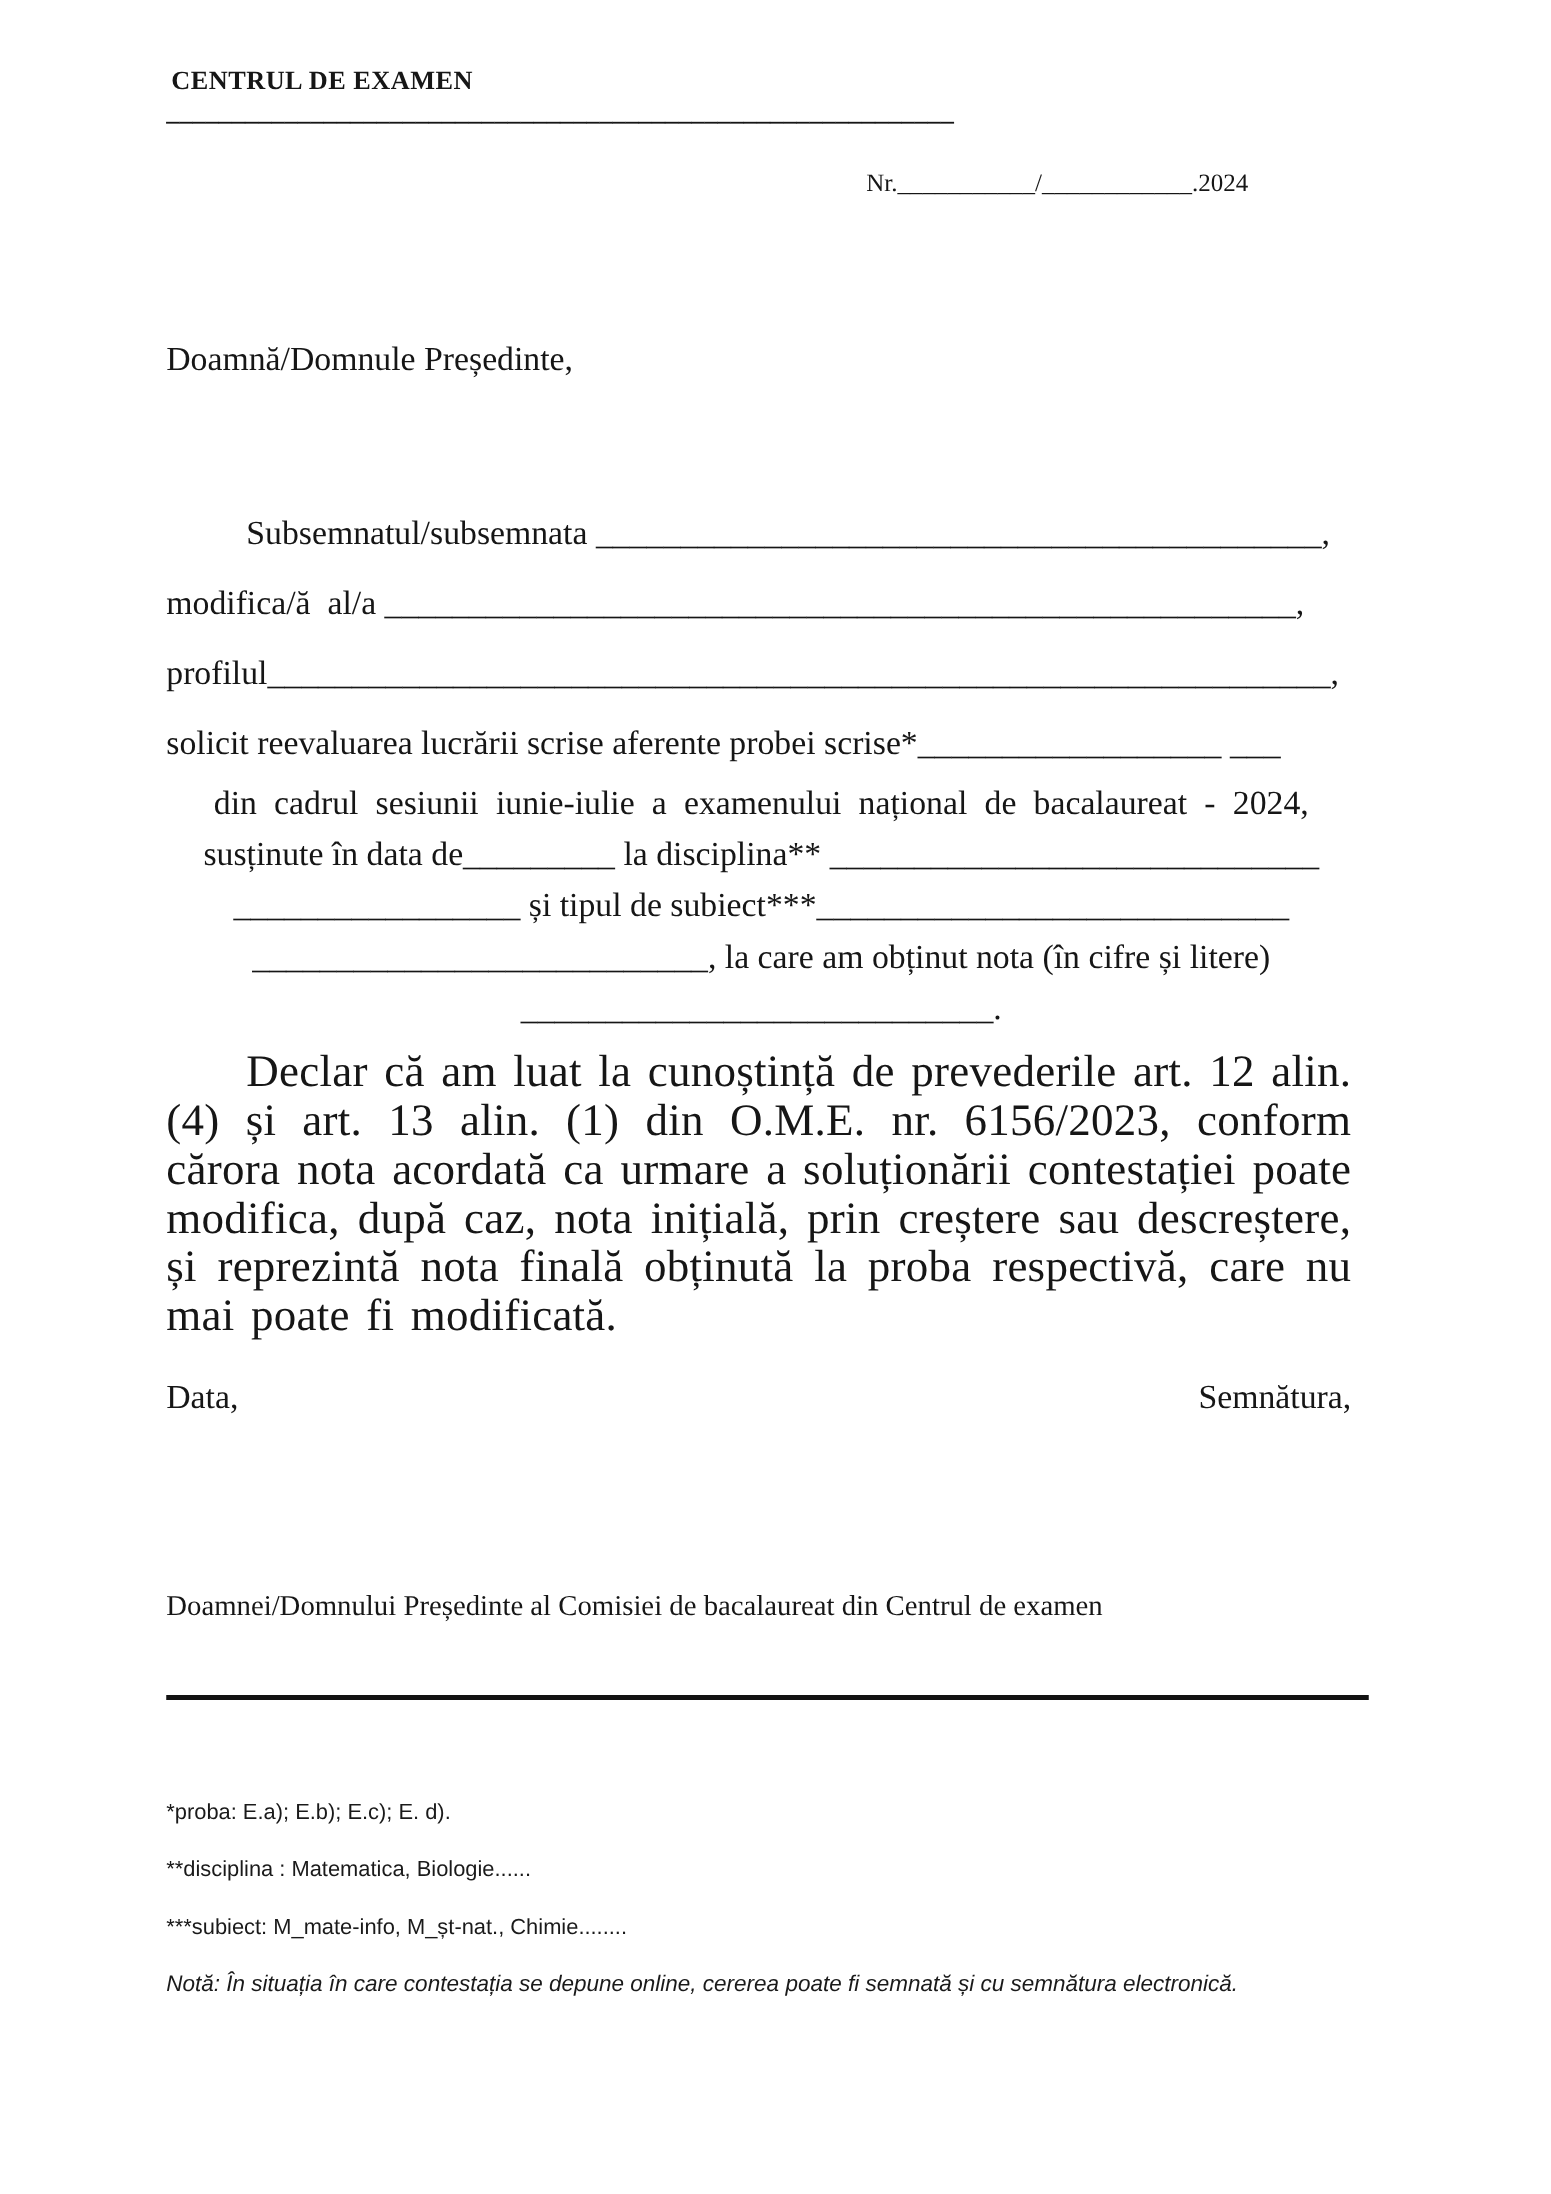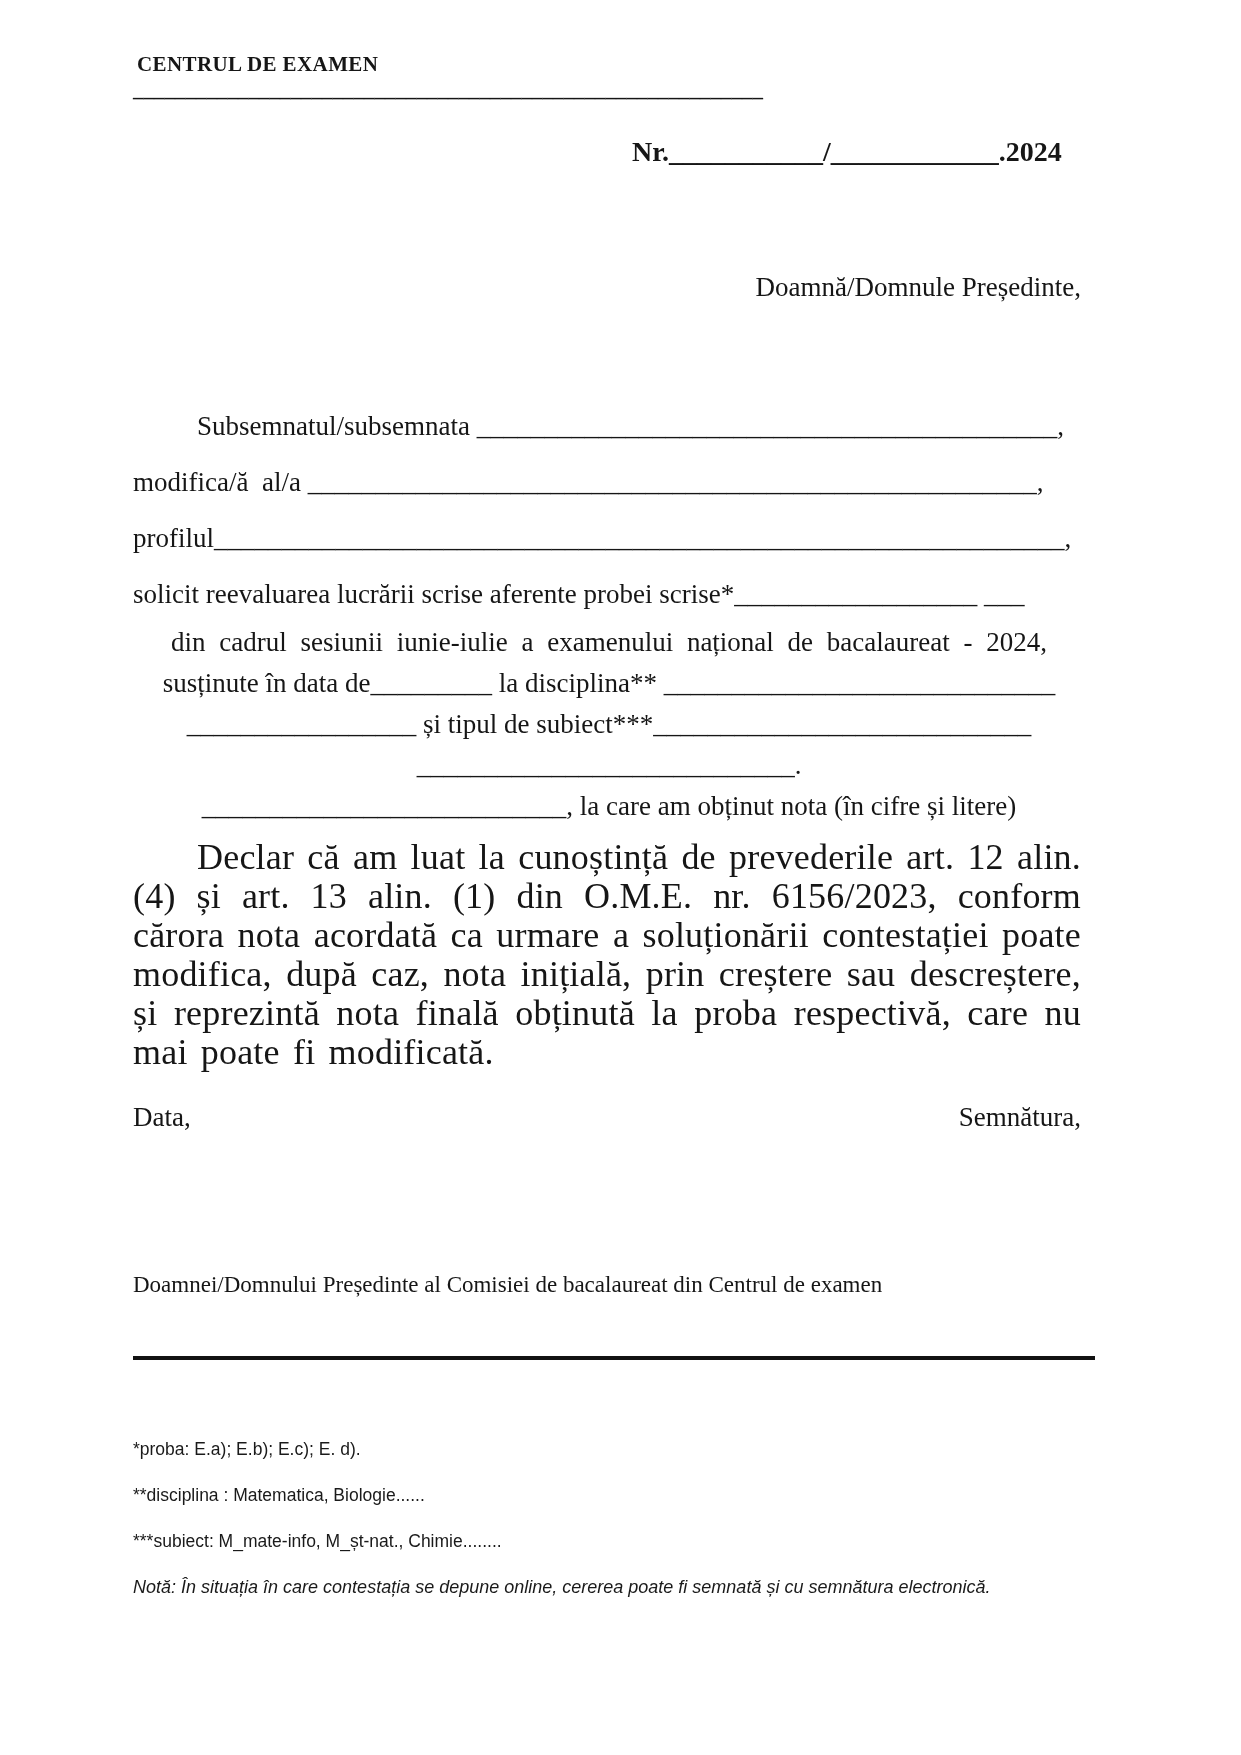--- a/index.html
+++ b/index.html
@@ -18,29 +18,28 @@
     letter-spacing:0.4px;
     font-family:"Liberation Serif", serif;
   }
   .header-underline{
     top:74px;left:133px;
     font-size:21px;font-weight:bold;
     line-height:30px;
     white-space:pre;
   }
   .nr-line{
-    top:136px;left:632px;
-    font-size:28px;
+    top:136px;left:693px;
+    font-size:20px;
     white-space:pre;
-    font-weight:bold;
   }
   .salutation{
     top:272px;left:133px;width:948px;
     font-size:27px;
-    text-align:right;
+    text-align:left;
   }
   .request{
     top:398px;left:133px;width:952px;
     font-size:27px;
   }
   .rl{white-space:pre-wrap;}
   .ra{line-height:56px;}
   .rb{line-height:41px;text-align:center;}
   .indent{padding-left:64px;}
   .stretch{word-spacing:7px;}
@@ -87,22 +86,22 @@
   <div class="abs salutation">Doamnă/Domnule Președinte,</div>
 
   <div class="abs request">
     <div class="rl ra indent">Subsemnatul/subsemnata ___________________________________________,</div>
     <div class="rl ra">modifica/ă  al/a ______________________________________________________,</div>
     <div class="rl ra">profilul_______________________________________________________________,</div>
     <div class="rl ra">solicit reevaluarea lucrării scrise aferente probei scrise*__________________ ___</div>
     <div class="rl rb stretch">din cadrul sesiunii iunie-iulie a examenului național de bacalaureat - 2024,</div>
     <div class="rl rb">susținute în data de_________ la disciplina** _____________________________</div>
     <div class="rl rb">_________________ și tipul de subiect***____________________________</div>
+    <div class="rl rb">___________________________, la care am obținut nota (în cifre și litere)</div>
     <div class="rl rb">____________________________.</div>
-    <div class="rl rb">___________________________, la care am obținut nota (în cifre și litere)</div>
   </div>
 
   <div class="abs declaration">Declar că am luat la cunoștință de prevederile art. 12 alin. (4)  și art. 13 alin. (1) din O.M.E. nr. 6156/2023, conform cărora nota acordată ca urmare a soluționării contestației poate modifica, după caz, nota inițială, prin creștere sau descreștere, și reprezintă nota finală obținută la proba respectivă, care nu mai poate fi modificată.</div>
 
   <div class="abs signoff">
     <span>Data,</span>
     <span>Semnătura,</span>
   </div>
 
   <div class="abs addressee">Doamnei/Domnului Președinte al Comisiei de bacalaureat din Centrul de examen</div>

